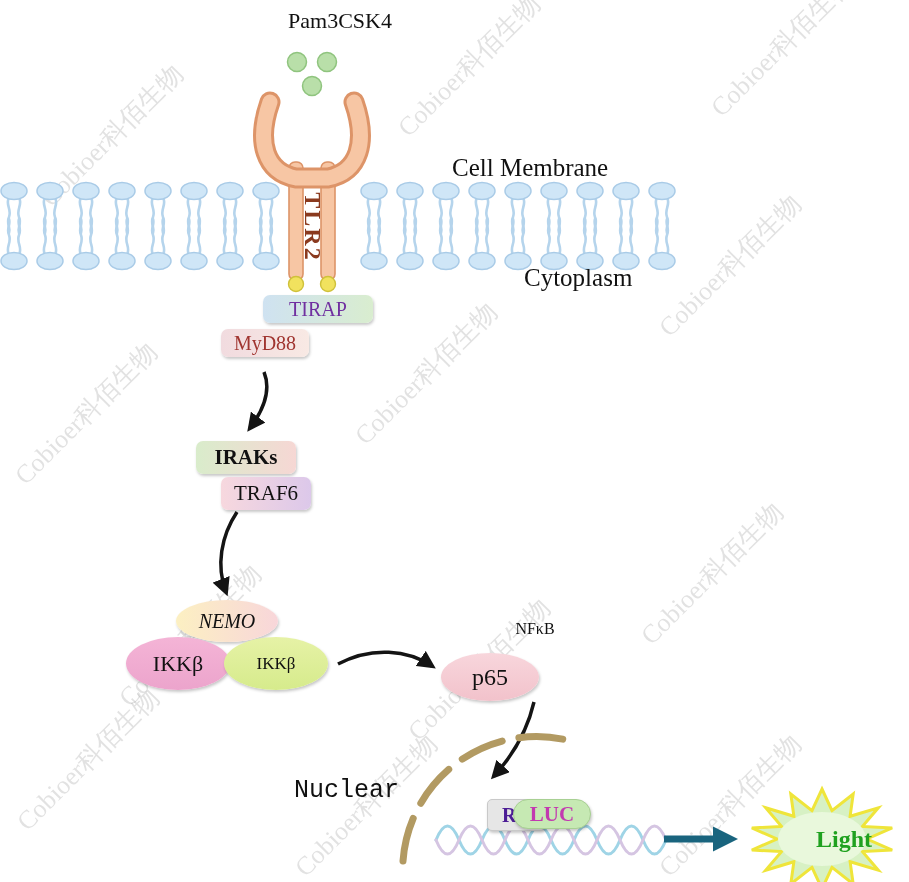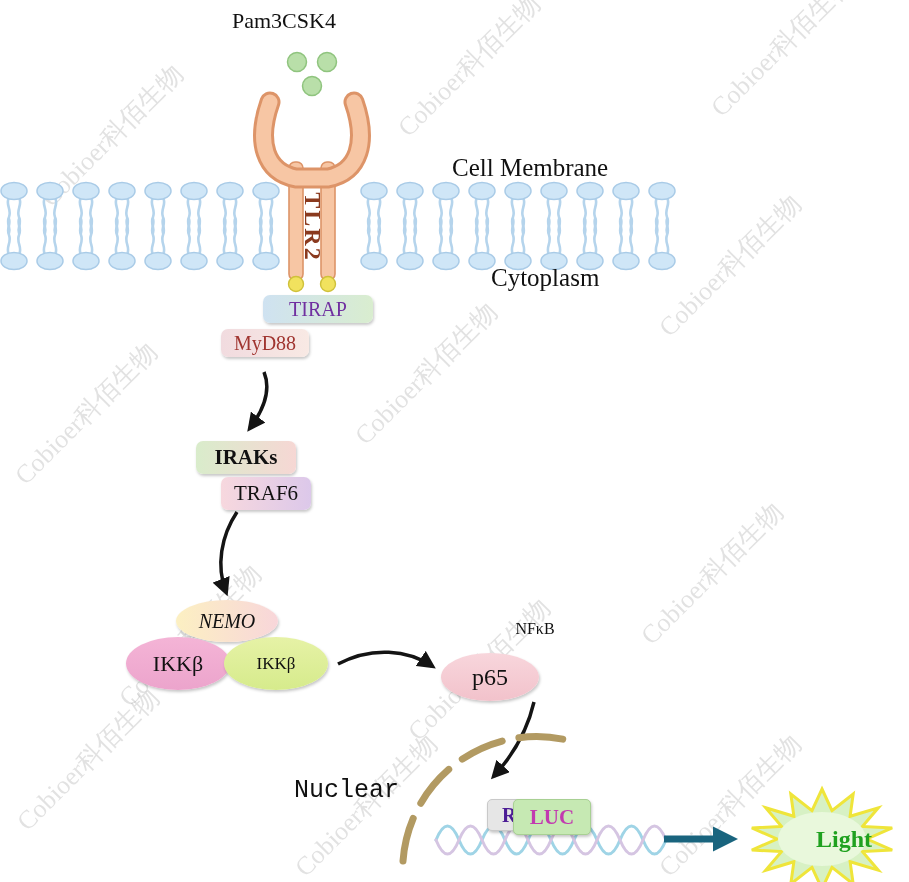--- a/index.html
+++ b/index.html
@@ -7,23 +7,23 @@
   #canvas {
     position:relative; width:909px; height:882px; background:#ffffff;
     overflow:hidden; font-family:"Liberation Serif","DejaVu Serif",serif; color:#111;
   }
   #diagram-svg { position:absolute; left:0; top:0; }
   .wm {
     position:absolute; color:rgba(110,110,110,0.20); font-size:26px;
     transform:rotate(-45deg); white-space:nowrap; pointer-events:none; z-index:1;
   }
   .label { position:absolute; z-index:3; white-space:nowrap; }
-  .lbl-pam    { left:232px; top:8px;   width:160px; text-align:left; font-size:22px; }
+  .lbl-pam    { left:232px; top:8px;   width:160px; text-align:right; font-size:22px; }
   .lbl-cellmem{ left:452px; top:154px; font-size:25px; }
-  .lbl-cyto   { left:491px; top:264px; font-size:25px; }
+  .lbl-cyto   { left:524px; top:264px; font-size:25px; }
   .lbl-tlr2   { left:264px; top:213px; width:96px; height:28px; transform:rotate(90deg);
                 color:#8a3a1f; font-weight:bold; font-size:24px; letter-spacing:2px; text-align:center; }
   .lbl-nfkb   { left:480px; top:620px; width:110px; text-align:center; font-size:16px; }
   .lbl-nuclear{ left:294px; top:776px; font-size:25px;font-family:Liberation Mono, monospace; }
   .lbl-light  { left:772px; top:826px; width:100px; text-align:right; font-size:24px;
                 font-weight:bold; color:#1fa11f; z-index:4; }
   .node {
     position:absolute; display:flex; align-items:center; justify-content:center;
     z-index:3; box-shadow:1px 2px 3px rgba(0,0,0,0.22);
   }
@@ -32,21 +32,21 @@
   .box-tirap { left:263px; top:295px; width:110px;  height:28px; background:linear-gradient(90deg,#cfe2f1,#d9edcf); color:#7030a0; font-size:20px; }
   .box-myd88 { left:221px; top:329px; width:88px;  height:28px; background:linear-gradient(90deg,#f1dbdf,#f8e9e4); color:#a03530; font-size:20px; }
   .box-iraks { left:196px; top:441px; width:100px; height:33px; background:linear-gradient(90deg,#d9eccb,#f6d7d4); font-size:21px;font-weight:bold; }
   .box-traf6 { left:221px; top:477px; width:90px;  height:33px; background:linear-gradient(90deg,#f7d8de,#dcc8ea); font-size:21px; }
   .ell-nemo  { left:176px; top:600px; width:102px; height:42px; background:linear-gradient(90deg,#fcf0c2,#f8d6da); font-size:20px;font-style:italic; }
   .ell-ikka  { left:126px; top:637px; width:104px; height:53px; background:linear-gradient(180deg,#f4b4d6,#eca4cc); font-size:22px; }
   .ell-ikkb  { left:224px; top:637px; width:104px; height:53px; background:linear-gradient(180deg,#e6f2a6,#d6eb8c); font-size:17px; }
   .ell-p65   { left:441px; top:653px; width:98px;  height:48px; background:linear-gradient(180deg,#f8d6dc,#f2c2cb); font-size:24px; }
   .ell-p50   { left:523px; top:653px; width:100px; height:48px; background:linear-gradient(90deg,#cfe9dd,#e9dae4); font-size:20px; }
   .box-re  { left:452px; top:799px; width:58px; height:32px; background:#e6e6e6; color:#4c1d95; font-weight:bold; font-size:20px; border:1px solid #c9c9c9; border-radius:5px;margin-left:35px; }
-  .box-luc { left:513px; top:799px; width:78px; height:36px; background:#c6e9b3; color:#c23ab0; font-weight:bold; font-size:21px; border:1px solid #a8d093; border-radius:5px; }
+  .box-luc { left:513px; top:799px; width:78px; height:30px; background:#c6e9b3; color:#c23ab0; font-weight:bold; font-size:21px; border:1px solid #a8d093; border-radius:16px; }
   .tail { stroke:#b5d4ec; stroke-width:2.6; fill:none; stroke-linecap:round; }
   .head { fill:#cfe6f7; stroke:#a9cbe7; stroke-width:1.5; }
   .arrow { stroke:#141414; stroke-width:3.5; fill:none; }
 </style>
 </head>
 <body>
 
 <div id="canvas">
 
   <div class="wm" style="left:375px;top:48px">Cobioer科佰生物</div>

